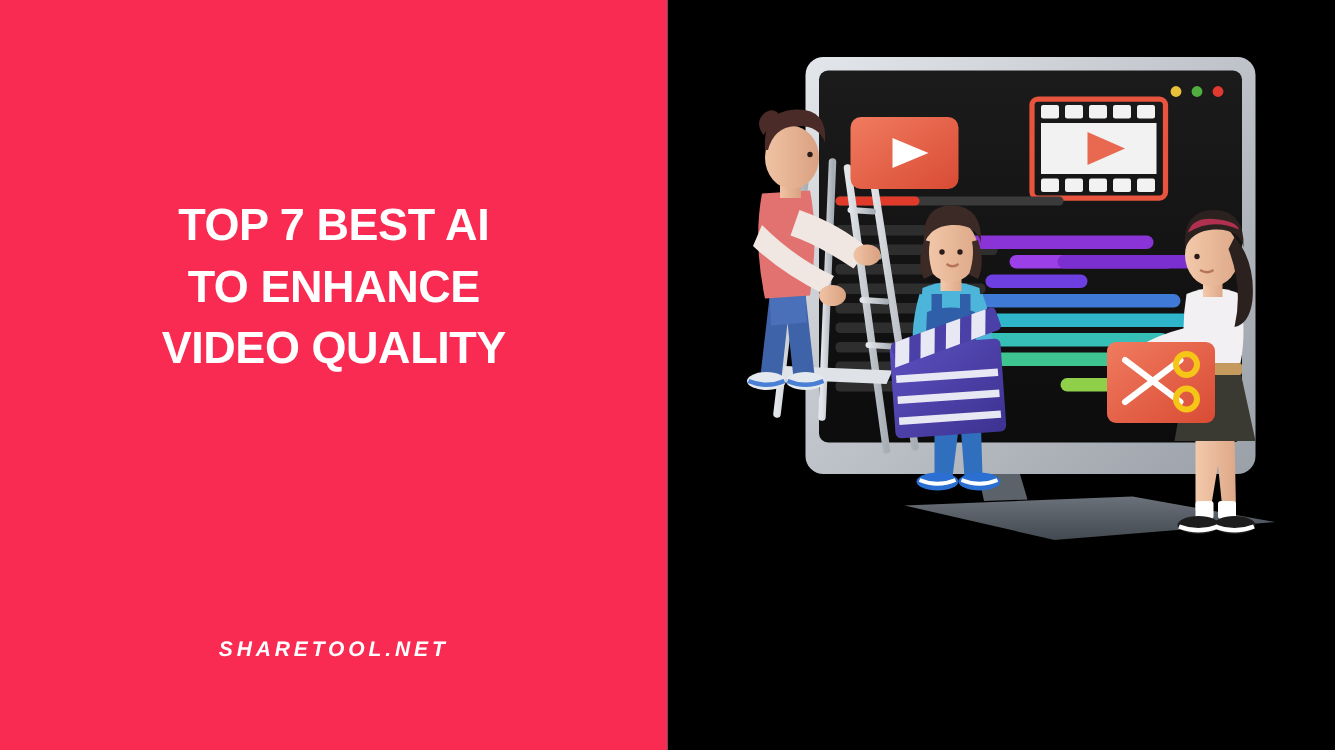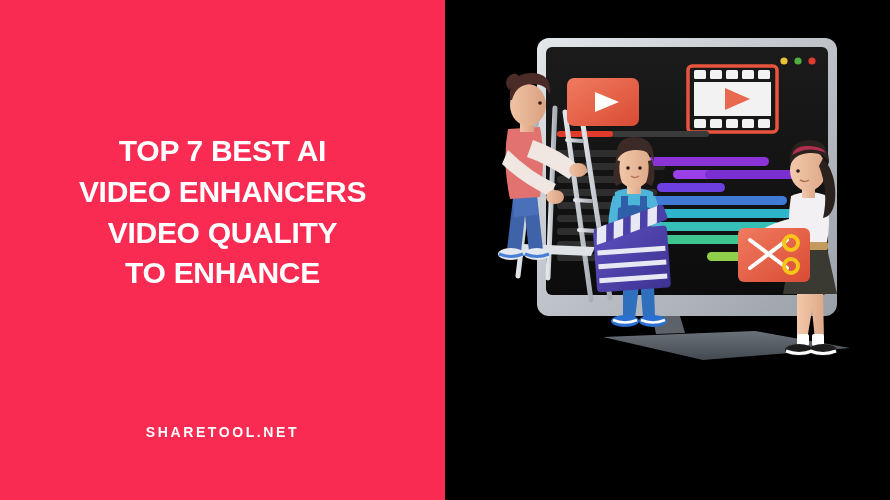--- a/index.html
+++ b/index.html
@@ -52,20 +52,21 @@
     position: absolute;
     left: 0;
     right: 0;
     top: 424px;
     text-align: center;
     color: #ffffff;
     font-family: "Liberation Sans", sans-serif;
     font-weight: bold;
     font-size: 14px;
     letter-spacing: 2.6px;
+    font-style: italic;
   }
 
   
   .right-panel {
     position: relative;
     width: 445px;
     height: 500px;
     background: #000000;
     flex: 0 0 445px;
     overflow: hidden;
@@ -81,23 +82,22 @@
 </style>
 </head>
 <body>
 
 <div id="banner">
 
   <div class="left-panel">
 
     <h1 class="headline">
       <span class="hl-line">TOP 7 BEST AI</span>
-      <span class="hl-line">VIDEO ENHANCERS</span>
+      <span class="hl-line">TO ENHANCE</span>
       <span class="hl-line">VIDEO QUALITY</span>
-      <span class="hl-line">TO ENHANCE</span>
     </h1>
 
     <div class="site-url">SHARETOOL.NET</div>
   </div>
 
   <div class="right-panel">
     <div class="illustration">
       <svg viewBox="0 0 445 500" xmlns="http://www.w3.org/2000/svg">
         <defs>
           <linearGradient id="gBezel" x1="0" y1="0" x2="1" y2="1">

